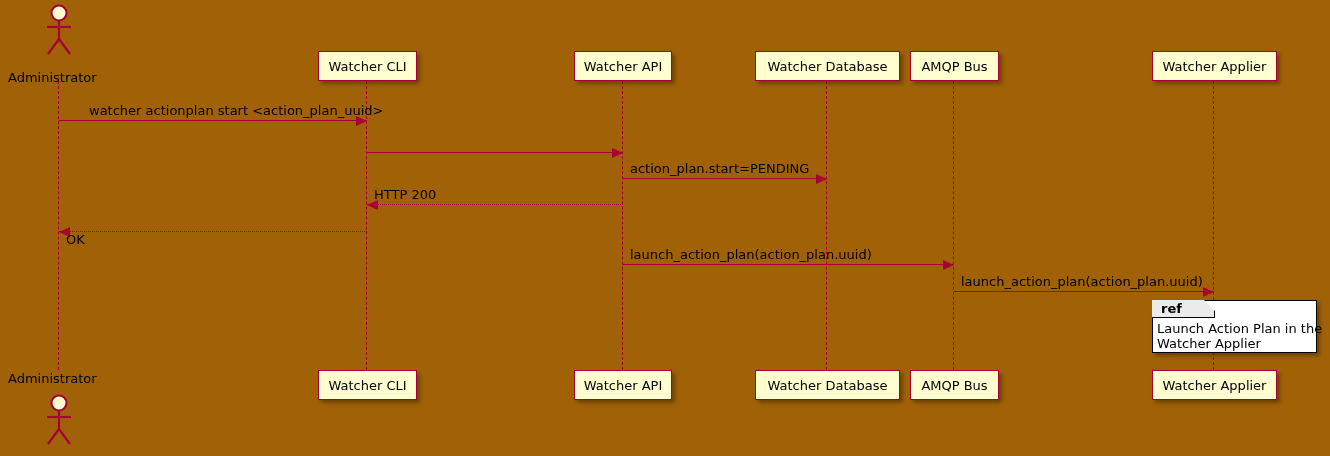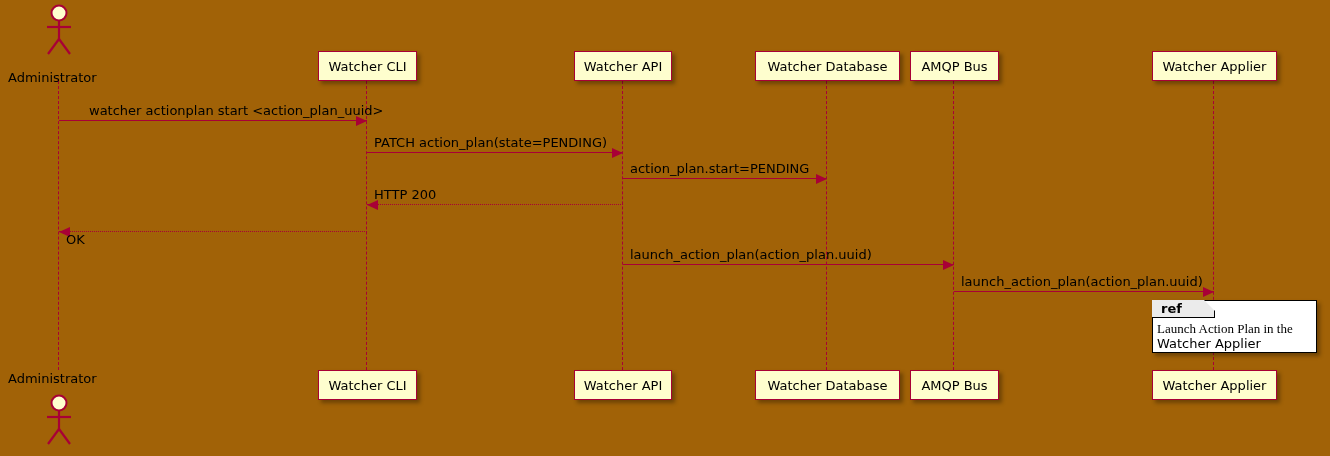--- a/index.html
+++ b/index.html
@@ -159,33 +159,32 @@
     <div class="participant" style="left: 910px; top: 370px; width: 89px; height: 30px;">AMQP Bus</div>
     <div class="lifeline" style="left: 953.25px; top: 81px; height: 289px;"></div>
     <div class="participant" style="left: 1152px; top: 51px; width: 125px; height: 30px;">Watcher Applier</div>
     <div class="participant" style="left: 1152px; top: 370px; width: 125px; height: 30px;">Watcher Applier</div>
     <div class="lifeline" style="left: 1213.25px; top: 81px; height: 289px;"></div>
     <div class="msg-line" style="left: 59px; top: 120px; width: 308px;"></div>
     <div class="arrow-head right" style="top: 115.8px; left: 356px;"></div>
     <div class="msg-label" style="left: 66px; top: 103px; margin-left: 23px;">watcher actionplan start &lt;action_plan_uuid&gt;</div>
     <div class="msg-line" style="left: 367px; top: 152px; width: 256px;"></div>
     <div class="arrow-head right" style="top: 147.8px; left: 612px;"></div>
-    <div class="msg-label" style="left: 374px; top: 135px;">PATCH action_plan(state=PENDING)</div>
     <div class="msg-line" style="left: 623px; top: 178px; width: 204px;"></div>
     <div class="arrow-head right" style="top: 173.8px; left: 816px;"></div>
     <div class="msg-label" style="left: 630px; top: 161px;">action_plan.start=PENDING</div>
     <div class="msg-line dotted" style="left: 367px; top: 204px; width: 256px;"></div>
     <div class="arrow-head left" style="top: 199.8px; left: 367px;"></div>
     <div class="msg-label" style="left: 374px; top: 187px;">HTTP 200</div>
     <div class="msg-line dotted" style="left: 59px; top: 231px; width: 308px;"></div>
     <div class="arrow-head left" style="top: 226.8px; left: 59px;"></div>
     <div class="msg-label" style="left: 66px; top: 232px;">OK</div>
     <div class="msg-line" style="left: 623px; top: 264px; width: 331px;"></div>
     <div class="arrow-head right" style="top: 259.8px; left: 943px;"></div>
     <div class="msg-label" style="left: 630px; top: 247px;">launch_action_plan(action_plan.uuid)</div>
     <div class="msg-line" style="left: 954px; top: 291px; width: 260px;"></div>
     <div class="arrow-head right" style="top: 286.8px; left: 1203px;"></div>
     <div class="msg-label" style="left: 961px; top: 274px;">launch_action_plan(action_plan.uuid)</div>
     <div class="ref-box" style="left: 1152px; top: 300px; width: 165px; height: 53px;"></div>
     <div class="ref-tab" style="left: 1152px; top: 300px; width: 63px; height: 18px; position: absolute; z-index: 9;">ref</div>
-    <div class="ref-body" style="left: 1157px; top: 321px; z-index: 9; font-family: Liberation Serif, serif;">Launch Action Plan in the</div>
+    <div class="ref-body" style="left: 1157px; top: 321px; z-index: 9;">Launch Action Plan in the</div>
     <div class="ref-body" style="left: 1157px; top: 336px; z-index: 9;">Watcher Applier</div>
   </div>
 
 </body></html>

